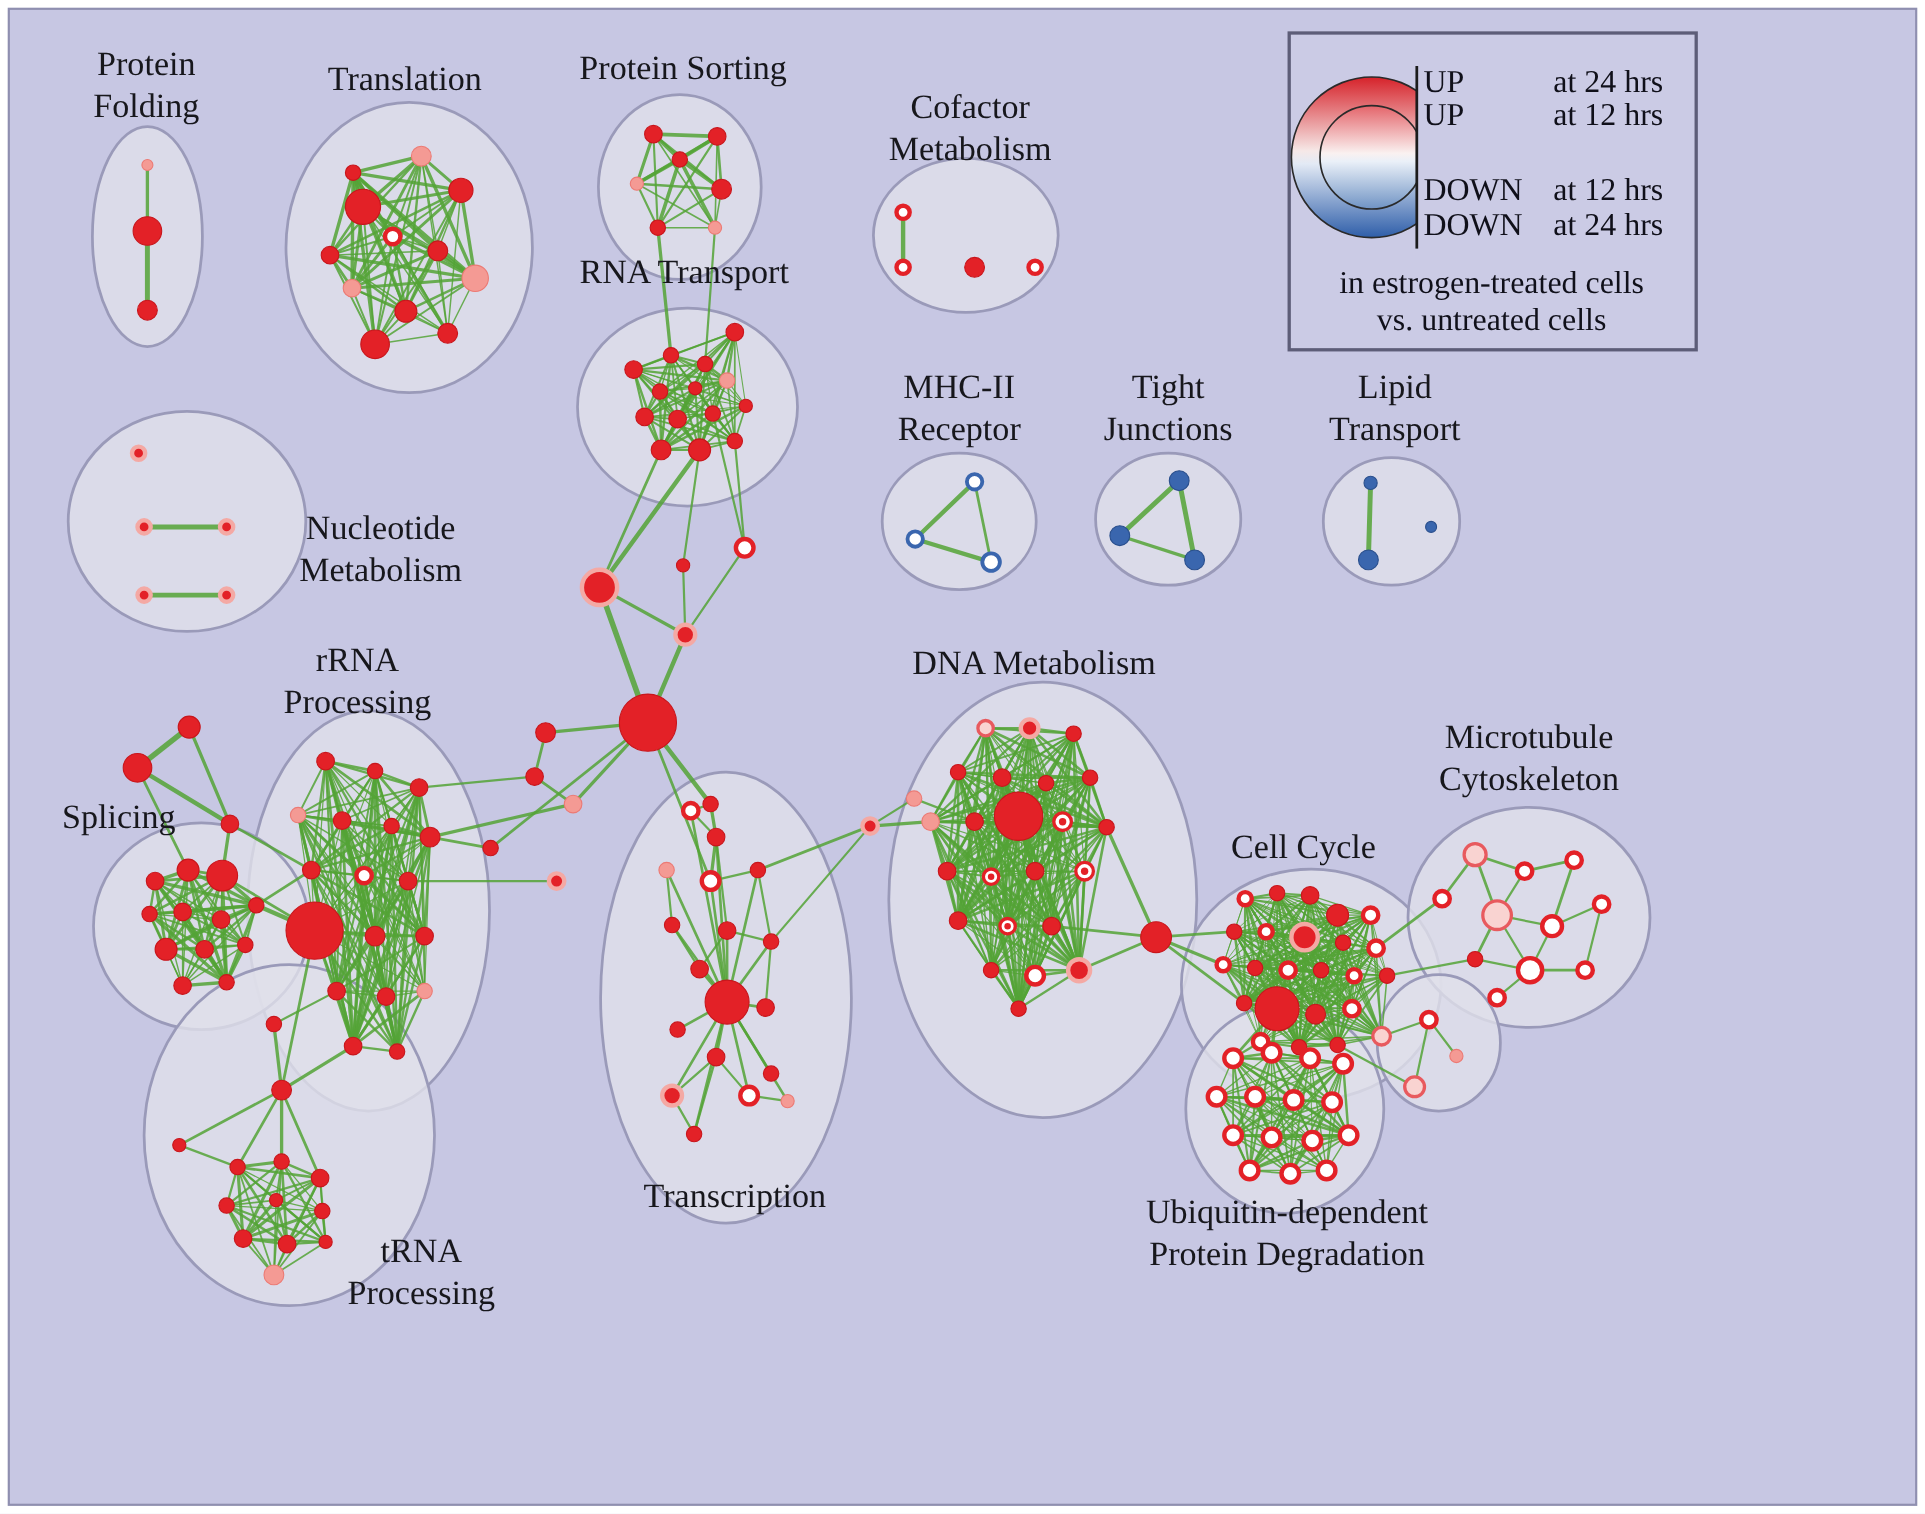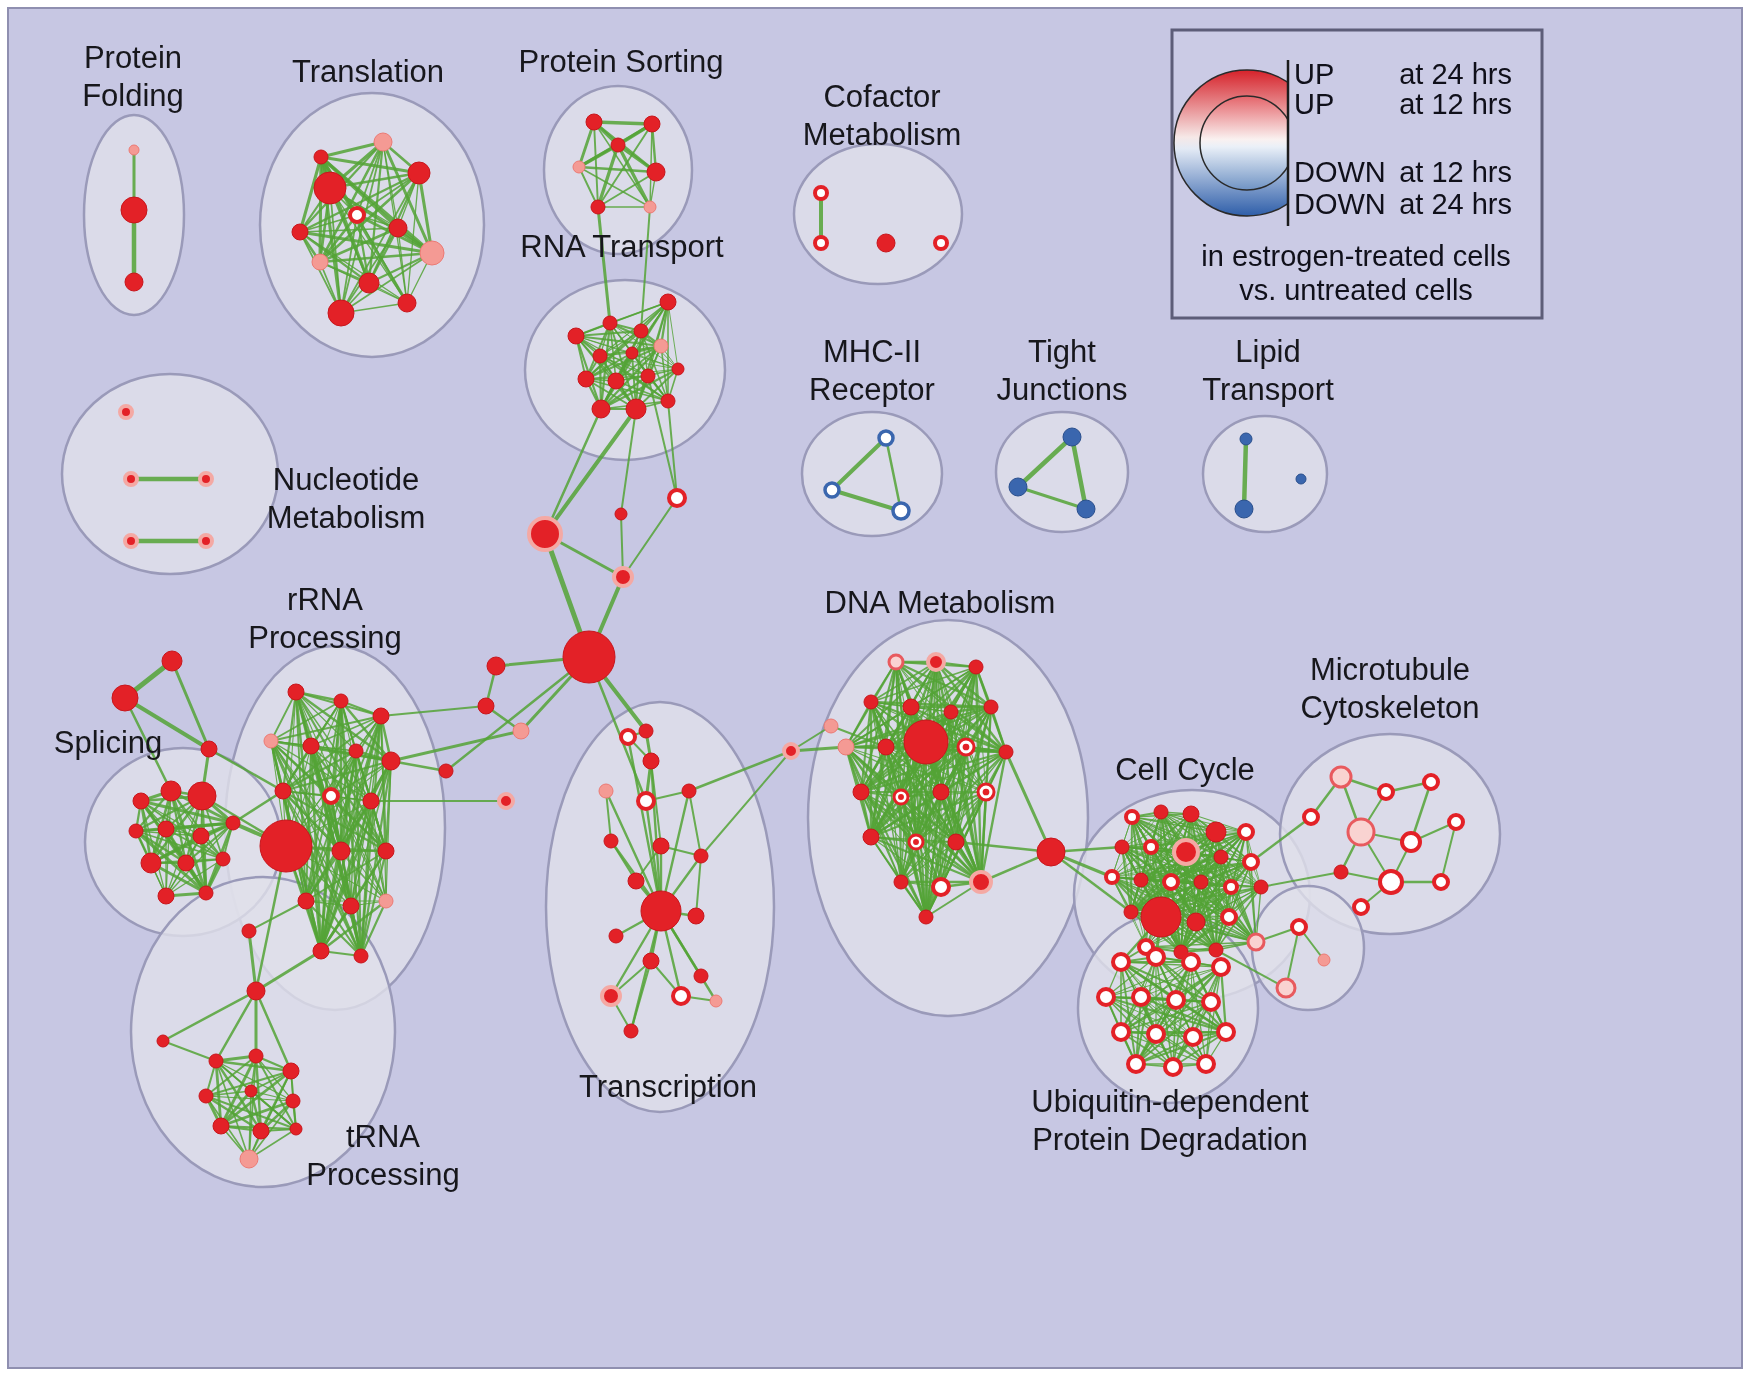--- a/index.html
+++ b/index.html
@@ -1,16 +1,16 @@
 <!DOCTYPE html>
 <html><head>
 <meta charset="utf-8">
 <style>
   html,body{margin:0;padding:0;background:#ffffff;}
-  .frame{position:relative;width:1750px;height:1376px;font-family:Liberation Sans, sans-serif;}
+  .frame{position:relative;width:1750px;height:1376px;font-family:Liberation Serif, serif;}
   svg{display:block;}
   .cluster-label{font-size:31px;fill:#17171c;}
   .legend-label{font-size:29px;fill:#10101a;}
   .legend-caption{font-size:29px;fill:#10101a;}
 </style>
 </head>
 <body>
 
 <div class="frame">
   <svg width="1750" height="1376" viewBox="0 0 1750 1376">

